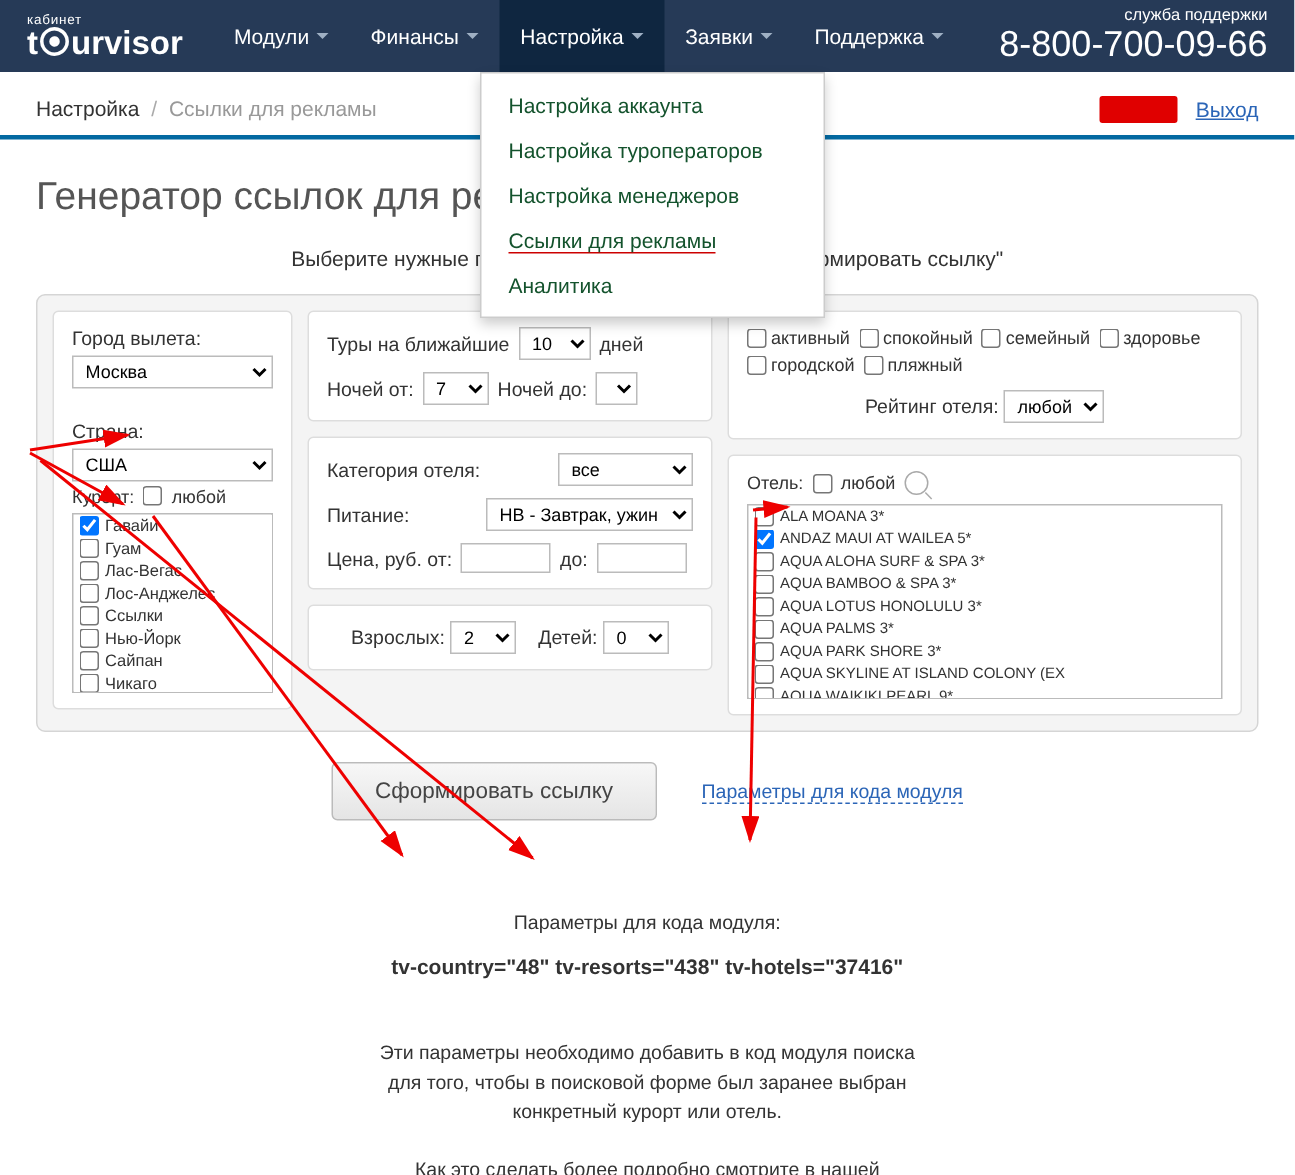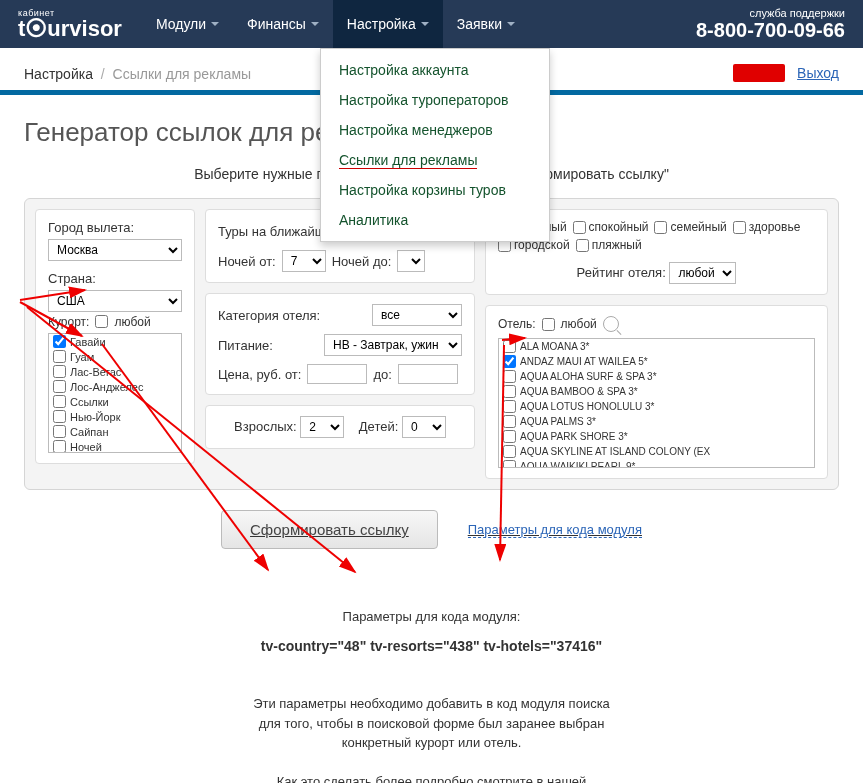--- a/index.html
+++ b/index.html
@@ -8,25 +8,25 @@
 .logo-box { display: flex; flex-direction: column; line-height: 1; margin-right: 20px; }
 .logo-kabinet { font-size: 9px; letter-spacing: 0.5px; }
 .logo-main { font-size: 22px; font-weight: bold; }
 .logo-main .eye { display: inline-block; }
 .nav { display: flex; height: 100%; justify-content: flex-end; }
 .nav-item { padding: 0 14px; display: flex; align-items: center; color: #fff; cursor: pointer; font-size: 14px; height: 48px; }
 .nav-item.active { background: #0f2640; }
 .caret { display: inline-block; width: 0; height: 0; margin-left: 5px; border-left: 4px solid transparent; border-right: 4px solid transparent; border-top: 4px solid #9fb0c4; }
 .support { margin-left: auto; text-align: right; }
 .support-label { font-size: 11px; }
-.support-phone { font-size: 20px; font-weight: bold; }
+.support-phone { font-size: 24px; font-weight: normal; }
 .dropdown-menu { position: absolute; top: 48px; left: 320px; background: #fff; border: 1px solid #ccc; box-shadow: 0 4px 8px rgba(0,0,0,0.2); min-width: 230px; z-index: 100; padding: 6px 0; }
 .dropdown-item { padding: 7px 18px; color: #14532d; cursor: pointer; font-size: 14px; }
 .dropdown-item.current span { border-bottom: 1px solid #c00; }
-.sub-bar { background: #fff; padding: 16px 24px 8px; display: flex; align-items: flex-end; border-bottom: 5px solid #0369a1; }
+.sub-bar { background: #fff; padding: 16px 24px 8px; display: flex; align-items: flex-start; border-bottom: 3px solid #0369a1; }
 .breadcrumb { color: #333; font-size: 14px; }
 .breadcrumb .sep { color: #aaa; margin: 0 4px; }
 .breadcrumb .cur { color: #999; }
 .user-block { margin-left: auto; display: flex; align-items: center; gap: 12px; }
 .red-badge { width: 52px; height: 18px; background: #e00000; border-radius: 2px; }
 .logout { color: #2b65b7; text-decoration: underline; cursor: pointer; font-size: 14px; }
 .content { padding: 12px 24px 40px; }
 h1 { font-size: 26px; font-weight: normal; color: #555; margin: 10px 0 18px; }
 .instr { text-align: center; font-size: 14px; color: #333; margin-bottom: 16px; }
 .panel { border: 1px solid #d5d5d5; border-radius: 6px; background: #f4f4f4; padding: 10px; display: flex; gap: 10px; }
@@ -43,21 +43,21 @@
 .row .grow { flex: 1; }
 .listbox { border: 1px solid #bbb; height: 120px; overflow-y: scroll; background: #fff; font-size: 11px; margin-top: 4px; }
 .li { display: flex; align-items: center; gap: 4px; padding: 1px 4px; }
 .checks { display: flex; flex-wrap: wrap; gap: 4px 6px; margin-bottom: 10px; font-size: 12px; }
 .checks label { display: flex; align-items: center; gap: 3px; }
 .rating-row { text-align: center; margin-top: 4px; font-size: 13px; }
 .hotel-head { display: flex; align-items: center; gap: 6px; margin-bottom: 6px; font-size: 12px; }
 .mag { width: 16px; height: 16px; border: 1px solid #aaa; border-radius: 50%; position: relative; }
 .mag::after { content: ''; position: absolute; width: 6px; height: 1px; background: #aaa; bottom: -2px; right: -4px; transform: rotate(45deg); }
 .hotel-list { border: 1px solid #bbb; height: 130px; overflow-y: scroll; background: #fff; font-size: 10px; }
-.action-row { display: flex; align-items: center; justify-content: center; gap: 30px; margin-top: 20px; text-decoration: underline; }
+.action-row { display: flex; align-items: center; justify-content: center; gap: 30px; margin-top: 20px; }
 .btn-primary { background: linear-gradient(#f7f7f7,#e5e5e5); border: 1px solid #bbb; border-radius: 4px; padding: 10px 28px; font-size: 15px; color: #444; cursor: pointer; }
 .link-dash { color: #2b65b7; border-bottom: 1px dashed #2b65b7; cursor: pointer; font-size: 13px; }
 .params-block { text-align: center; margin-top: 60px; font-size: 13px; color: #333; }
 .params-code { font-weight: bold; font-size: 14px; margin: 14px 0 40px; color: #333; }
 .note-text { line-height: 1.5; }
 .svg-overlay { position: absolute; top: 0; left: 0; pointer-events: none; z-index: 50; }
 .wrap { position: relative; }
 </style>
 </head>
 <body>
@@ -78,31 +78,34 @@
           <span class="caret"></span>
         </div>
     <div class="nav-item active">
           <span>Настройка</span>
           <span class="caret"></span>
         </div>
     <div class="nav-item">
           <span>Заявки</span>
           <span class="caret"></span>
         </div>
+    <div class="nav-item">
+          <span>Поддержка</span>
+          <span class="caret"></span>
+        </div>
   </div>
   <div class="support">
     <div class="support-label">служба поддержки</div>
     <div class="support-phone">8-800-700-09-66</div>
   </div>
   <div class="dropdown-menu">
     <div class="dropdown-item"><span>Настройка аккаунта</span></div>
     <div class="dropdown-item"><span>Настройка туроператоров</span></div>
     <div class="dropdown-item"><span>Настройка менеджеров</span></div>
     <div class="dropdown-item current"><span>Ссылки для рекламы</span></div>
-    <div class="dropdown-item"><span>Настройка корзины туров</span></div>
     <div class="dropdown-item"><span>Аналитика</span></div>
   </div>
 </div>
 
 <div class="sub-bar">
   <div class="breadcrumb">
     <span>Настройка</span>
     <span class="sep">/</span>
     <span class="cur">Ссылки для рекламы</span>
   </div>
@@ -114,21 +117,21 @@
 
 <div class="content">
   <h1>Генератор ссылок для рекламы</h1>
   <div class="instr">Выберите нужные параметры и нажмите кнопку "Сформировать ссылку"</div>
 
   <div class="panel">
     <div class="col col1">
       <div class="box">
         <span class="lbl">Город вылета:</span>
         <select class="full"><option>Москва</option></select>
-        <span class="lbl" style="margin-top:10px">Страна:</span>
+        <span class="lbl" style="margin-top:21px">Страна:</span>
         <select class="full"><option>США</option></select>
         <div style="margin-top:3px; display:flex; align-items:flex-start; gap:6px; font-size:12px">
           <span>Курорт:</span>
           <input type="checkbox" style="">
           <span>любой</span>
         </div>
         <div class="listbox">
           <div class="li">
                 <input type="checkbox" checked="" style="">
                 <span>Гавайи</span>
@@ -152,21 +155,21 @@
           <div class="li">
                 <input type="checkbox" style="">
                 <span>Нью-Йорк</span>
               </div>
           <div class="li">
                 <input type="checkbox" style="">
                 <span>Сайпан</span>
               </div>
           <div class="li">
                 <input type="checkbox" style="">
-                <span>Ночей</span>
+                <span>Чикаго</span>
               </div>
         </div>
       </div>
     </div>
 
     <div class="col col2">
       <div class="box">
         <div class="row">
           <span>Туры на ближайшие</span>
           <select style="width:48px"><option>10</option></select>

